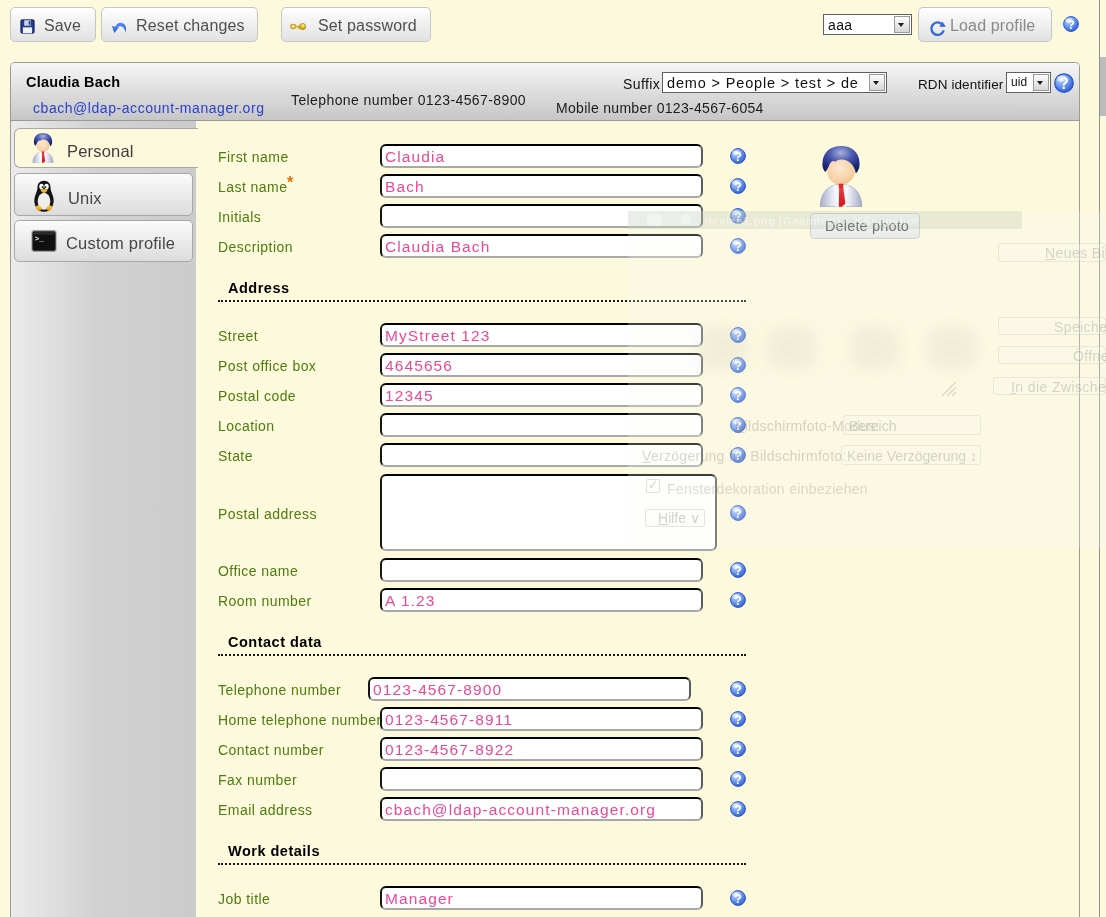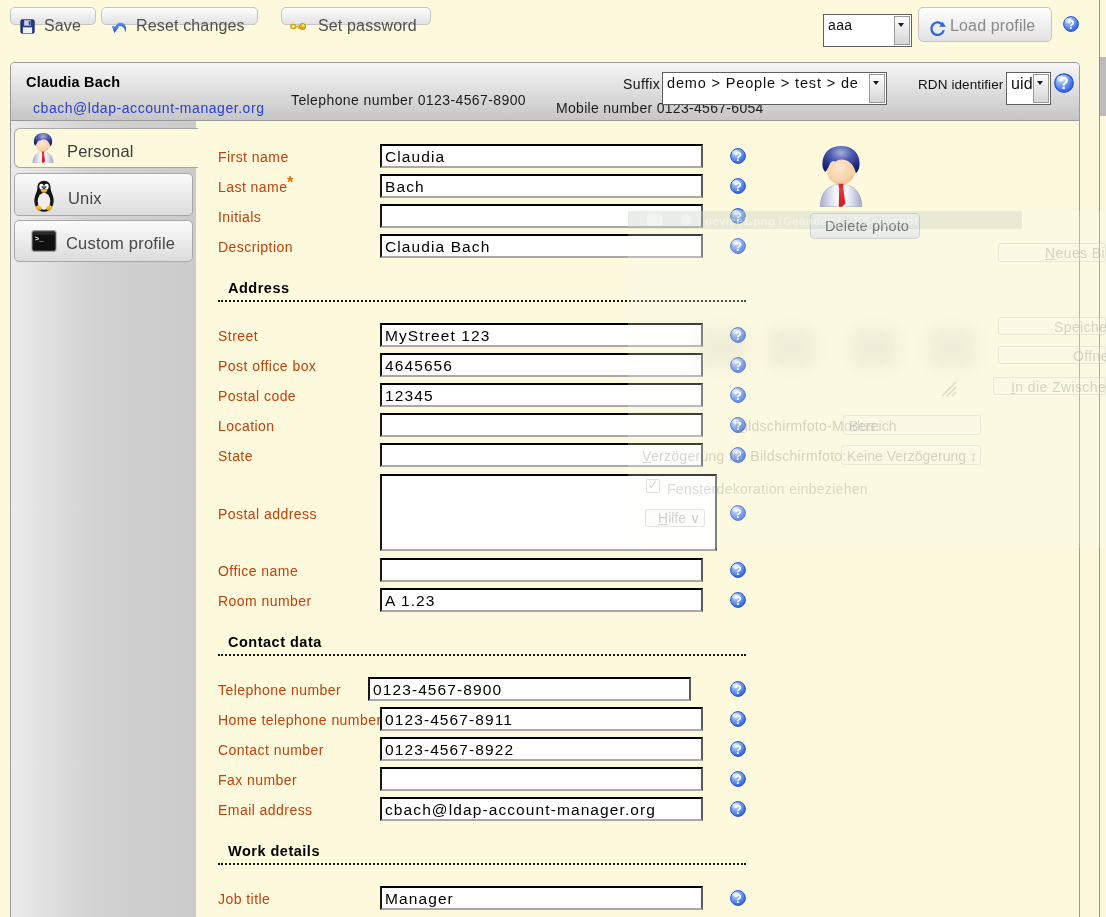--- a/index.html
+++ b/index.html
@@ -1,31 +1,31 @@
 <!DOCTYPE html>
 <html><head><meta charset="utf-8">
 <style>
 * { margin:0; padding:0; box-sizing:border-box; }
 html,body { width:1106px; height:917px; overflow:hidden; }
 body { position:relative; background:#fdf9dc; font-family:"Liberation Sans",sans-serif; }
 .abs { position:absolute; }
-.btn { position:absolute; height:18px; border:1px solid #c6c6c6; border-radius:5px;
+.btn { position:absolute; height:35px; border:1px solid #c6c6c6; border-radius:5px;
   background:linear-gradient(#ffffff,#f1f1f1 45%,#e2e2e2); color:#4f4f4f;
   font-size:16px; letter-spacing:0.15px; }
 .btn .ic { position:absolute; left:9px; top:11px; }
 .btn .tx { position:absolute; top:9px; white-space:nowrap; }
-.sel { position:absolute; background:#fff; border:1px solid #606060; height:33px;padding-left:28px; }
+.sel { position:absolute; background:#fff; border:1px solid #606060; height:21px;padding-left:28px; }
 .sel .tx { position:absolute; left:4px; top:2px; font-size:14px; letter-spacing:0.4px; color:#111; white-space:nowrap; overflow:hidden; }
 .sel .ab { position:absolute; right:1px; top:1px; bottom:1px; width:16px;
   background:linear-gradient(#fcfcfc,#d6d6d6); border:1px solid #9a9a9a; }
 .sel .ab:after { content:""; position:absolute; left:3.2px; top:5.5px; border:3.6px solid transparent; border-top:4.6px solid #1a1a1a; }
 .inp { position:absolute; width:323px; height:24px; background:#fff;
   border-top:2px solid #000; border-left:2px solid #161616; border-right:2px solid #5a5a5a; border-bottom:2px solid #a8a8a8;
-  font-size:15.5px; letter-spacing:1.1px; color:#000000; padding:2px 4px 0 3px; white-space:nowrap; overflow:hidden; }
-.lbl { position:absolute; left:218px; font-size:14px; letter-spacing:0.45px; color:#c2410c; white-space:nowrap; }
+  font-size:15.5px; letter-spacing:1.1px; color:#ec4899; padding:2px 4px 0 3px; white-space:nowrap; overflow:hidden;border-radius:6px; }
+.lbl { position:absolute; left:218px; font-size:14px; letter-spacing:0.45px; color:#4d7c0f; white-space:nowrap; }
 .sech { position:absolute; left:218px; width:528px; border-bottom:2px dotted #151515; padding:0 0 4px 10px;
   font-size:14.5px; letter-spacing:0.5px; font-weight:bold; color:#000; }
 .gh { position:absolute; pointer-events:none; }
 </style></head><body>
 <svg width="0" height="0" style="position:absolute">
     <defs>
 <radialGradient id="hgrad" cx="36%" cy="28%" r="85%">
  <stop offset="0" stop-color="#dcebfe"></stop>
         <stop offset="0.3" stop-color="#8cb2f4"></stop>
  <stop offset="0.7" stop-color="#4676e4"></stop>
@@ -116,21 +116,21 @@
 <div class="abs" style="left:33px;top:100px;font-size:14px;letter-spacing:0.55px;color:#2b41cf">cbach@ldap-account-manager.org</div>
 <div class="abs" style="left:291px;top:92px;font-size:14px;letter-spacing:0.4px;color:#1c1c1c">Telephone number 0123-4567-8900</div>
 <div class="abs" style="left:556px;top:100px;font-size:14px;letter-spacing:0.3px;color:#1c1c1c">Mobile number 0123-4567-6054</div>
 <div class="abs" style="left:623px;top:76px;font-size:14px;letter-spacing:0.4px;color:#111">Suffix</div>
 <div class="sel" style="left:662px;top:72px;width:225px">
 <div class="tx" style="font-size:14.5px;letter-spacing:0.85px">demo &gt; People &gt; test &gt; de</div>
     <div class="ab"></div>
   </div>
 <div class="abs" style="left:918px;top:77px;font-size:13.5px;letter-spacing:0.1px;color:#111">RDN identifier</div>
 <div class="sel" style="left:1006px;top:72px;width:45px">
-<div class="tx" style="letter-spacing:0.1px;font-size:16px">uid</div>
+<div class="tx" style="letter-spacing:0.1px;font-size:12px">uid</div>
     <div class="ab"></div>
   </div>
 <svg class="abs" style="left:1054px;top:73px" width="20" height="20" viewBox="0 0 16 16">
 <circle cx="8" cy="8" r="7.4" fill="url(#hgrad)" stroke="#2753c8" stroke-width="1"></circle>
 <ellipse cx="5.8" cy="4.6" rx="3.6" ry="2.4" fill="#ffffff" opacity="0.45"></ellipse>
 <text x="8.1" y="12.6" text-anchor="middle" font-family="Liberation Sans" font-size="12.5" font-weight="bold" fill="#fff">?</text>
 </svg>
 <div class="abs" style="left:11px;top:121px;width:185px;height:796px;background:linear-gradient(to right,#ebebeb,#d2d2d2 45%,#cbcbcb)"></div>
 <div class="abs" style="left:14px;top:128px;width:184px;height:40px;background:#fdf9dc;border:1px solid #a8a8a8;border-right:none;border-radius:6px 0 0 6px">
 <div class="abs" style="left:17px;top:3px"><svg width="22" height="31" viewBox="0 0 44 63">

